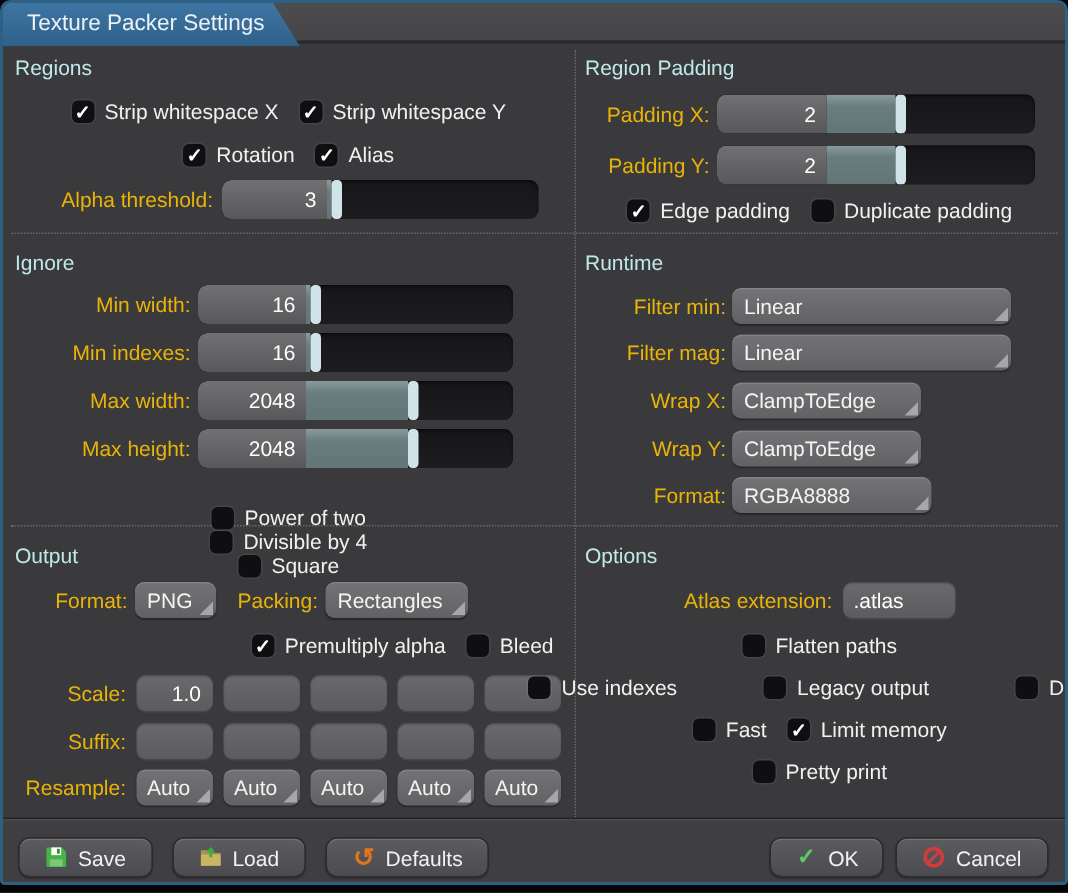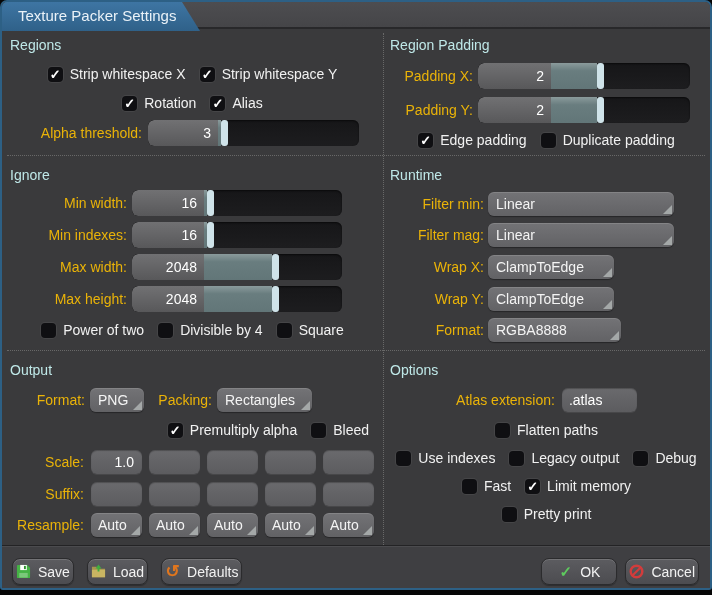--- a/index.html
+++ b/index.html
@@ -56,21 +56,21 @@
         background:linear-gradient(#6a6a6d,#5c5c5f); box-shadow:inset 0 1px 1px rgba(0,0,0,.25), 0 1px 0 rgba(255,255,255,.07);
         color:#fff; font-size:14px; line-height:24px; }
   .tf.num { text-align:right; padding-right:8px; }
   .tf.txt { text-align:left; padding-left:7px; }
   .fieldrow { position:absolute; display:flex; gap:7px; }
   .dd-inline { position:relative; width:51px; flex:none; }
 
   
   .footer { position:absolute; left:0; right:0; top:543px; bottom:0; background:#3f3f42;
             border-top:1px solid #232325; box-shadow:inset 0 1px 0 #4b4b4e; }
-  .btn { display:flex; align-items:center; gap:7px; height:27px; padding:0 3px;
+  .btn { display:flex; align-items:center; gap:7px; height:27px; padding:0 17px;
          background:linear-gradient(#5c5c60,#4c4c50); border:1px solid #2b2b2d; border-radius:8px;
          color:#f2f2f2; font-size:14px; white-space:nowrap;
          box-shadow:inset 0 1px 0 rgba(255,255,255,.14), 0 1px 1px rgba(0,0,0,.3); }
   .btn-left { position:absolute; left:10px; top:12px; display:flex; gap:13px; }
   .btn-right { position:absolute; right:11px; top:12px; display:flex; gap:8px; }
   .ic { display:inline-flex; width:15px; height:15px; align-items:center; justify-content:center; flex:none; }
   .ic-defaults { color:#e0761e; font-size:17px; font-weight:bold; line-height:15px; }
   .ic-ok { color:#5ecb5e; font-size:15px; font-weight:bold; line-height:15px; }
 </style>
 </head>
@@ -176,21 +176,21 @@
     </div>
 
     <div class="flabel lh26" style="left:0;top:131px;width:125px;">Max height:</div>
     <div class="ss" style="left:130px;top:131px;width:210px;">
       <div class="val" style="width:72px;">2048</div>
       <div class="fill" style="width:68px;"></div>
       <div class="handle"></div>
       <div class="track"></div>
     </div>
 
-    <div class="crow" style="top:167px;">
+    <div class="crow" style="top:182px;flex-direction:column;">
       <span class="cbg">
         <span class="cb"></span>
         <span class="cb-label">Power of two</span>
       </span>
       <span class="cbg">
         <span class="cb"></span>
         <span class="cb-label">Divisible by 4</span>
       </span>
       <span class="cbg">
         <span class="cb"></span>
@@ -309,21 +309,21 @@
       <div class="tf txt" style="width:75px;">.atlas</div>
     </div>
 
     <div class="crow" style="top:72px;">
       <span class="cbg">
         <span class="cb"></span>
         <span class="cb-label">Flatten paths</span>
       </span>
     </div>
 
-    <div class="crow" style="top:100px;">
+    <div class="crow" style="top:100px;gap:44px;">
       <span class="cbg">
         <span class="cb"></span>
         <span class="cb-label">Use indexes</span>
       </span>
       <span class="cbg">
         <span class="cb"></span>
         <span class="cb-label">Legacy output</span>
       </span>
       <span class="cbg">
         <span class="cb"></span>

